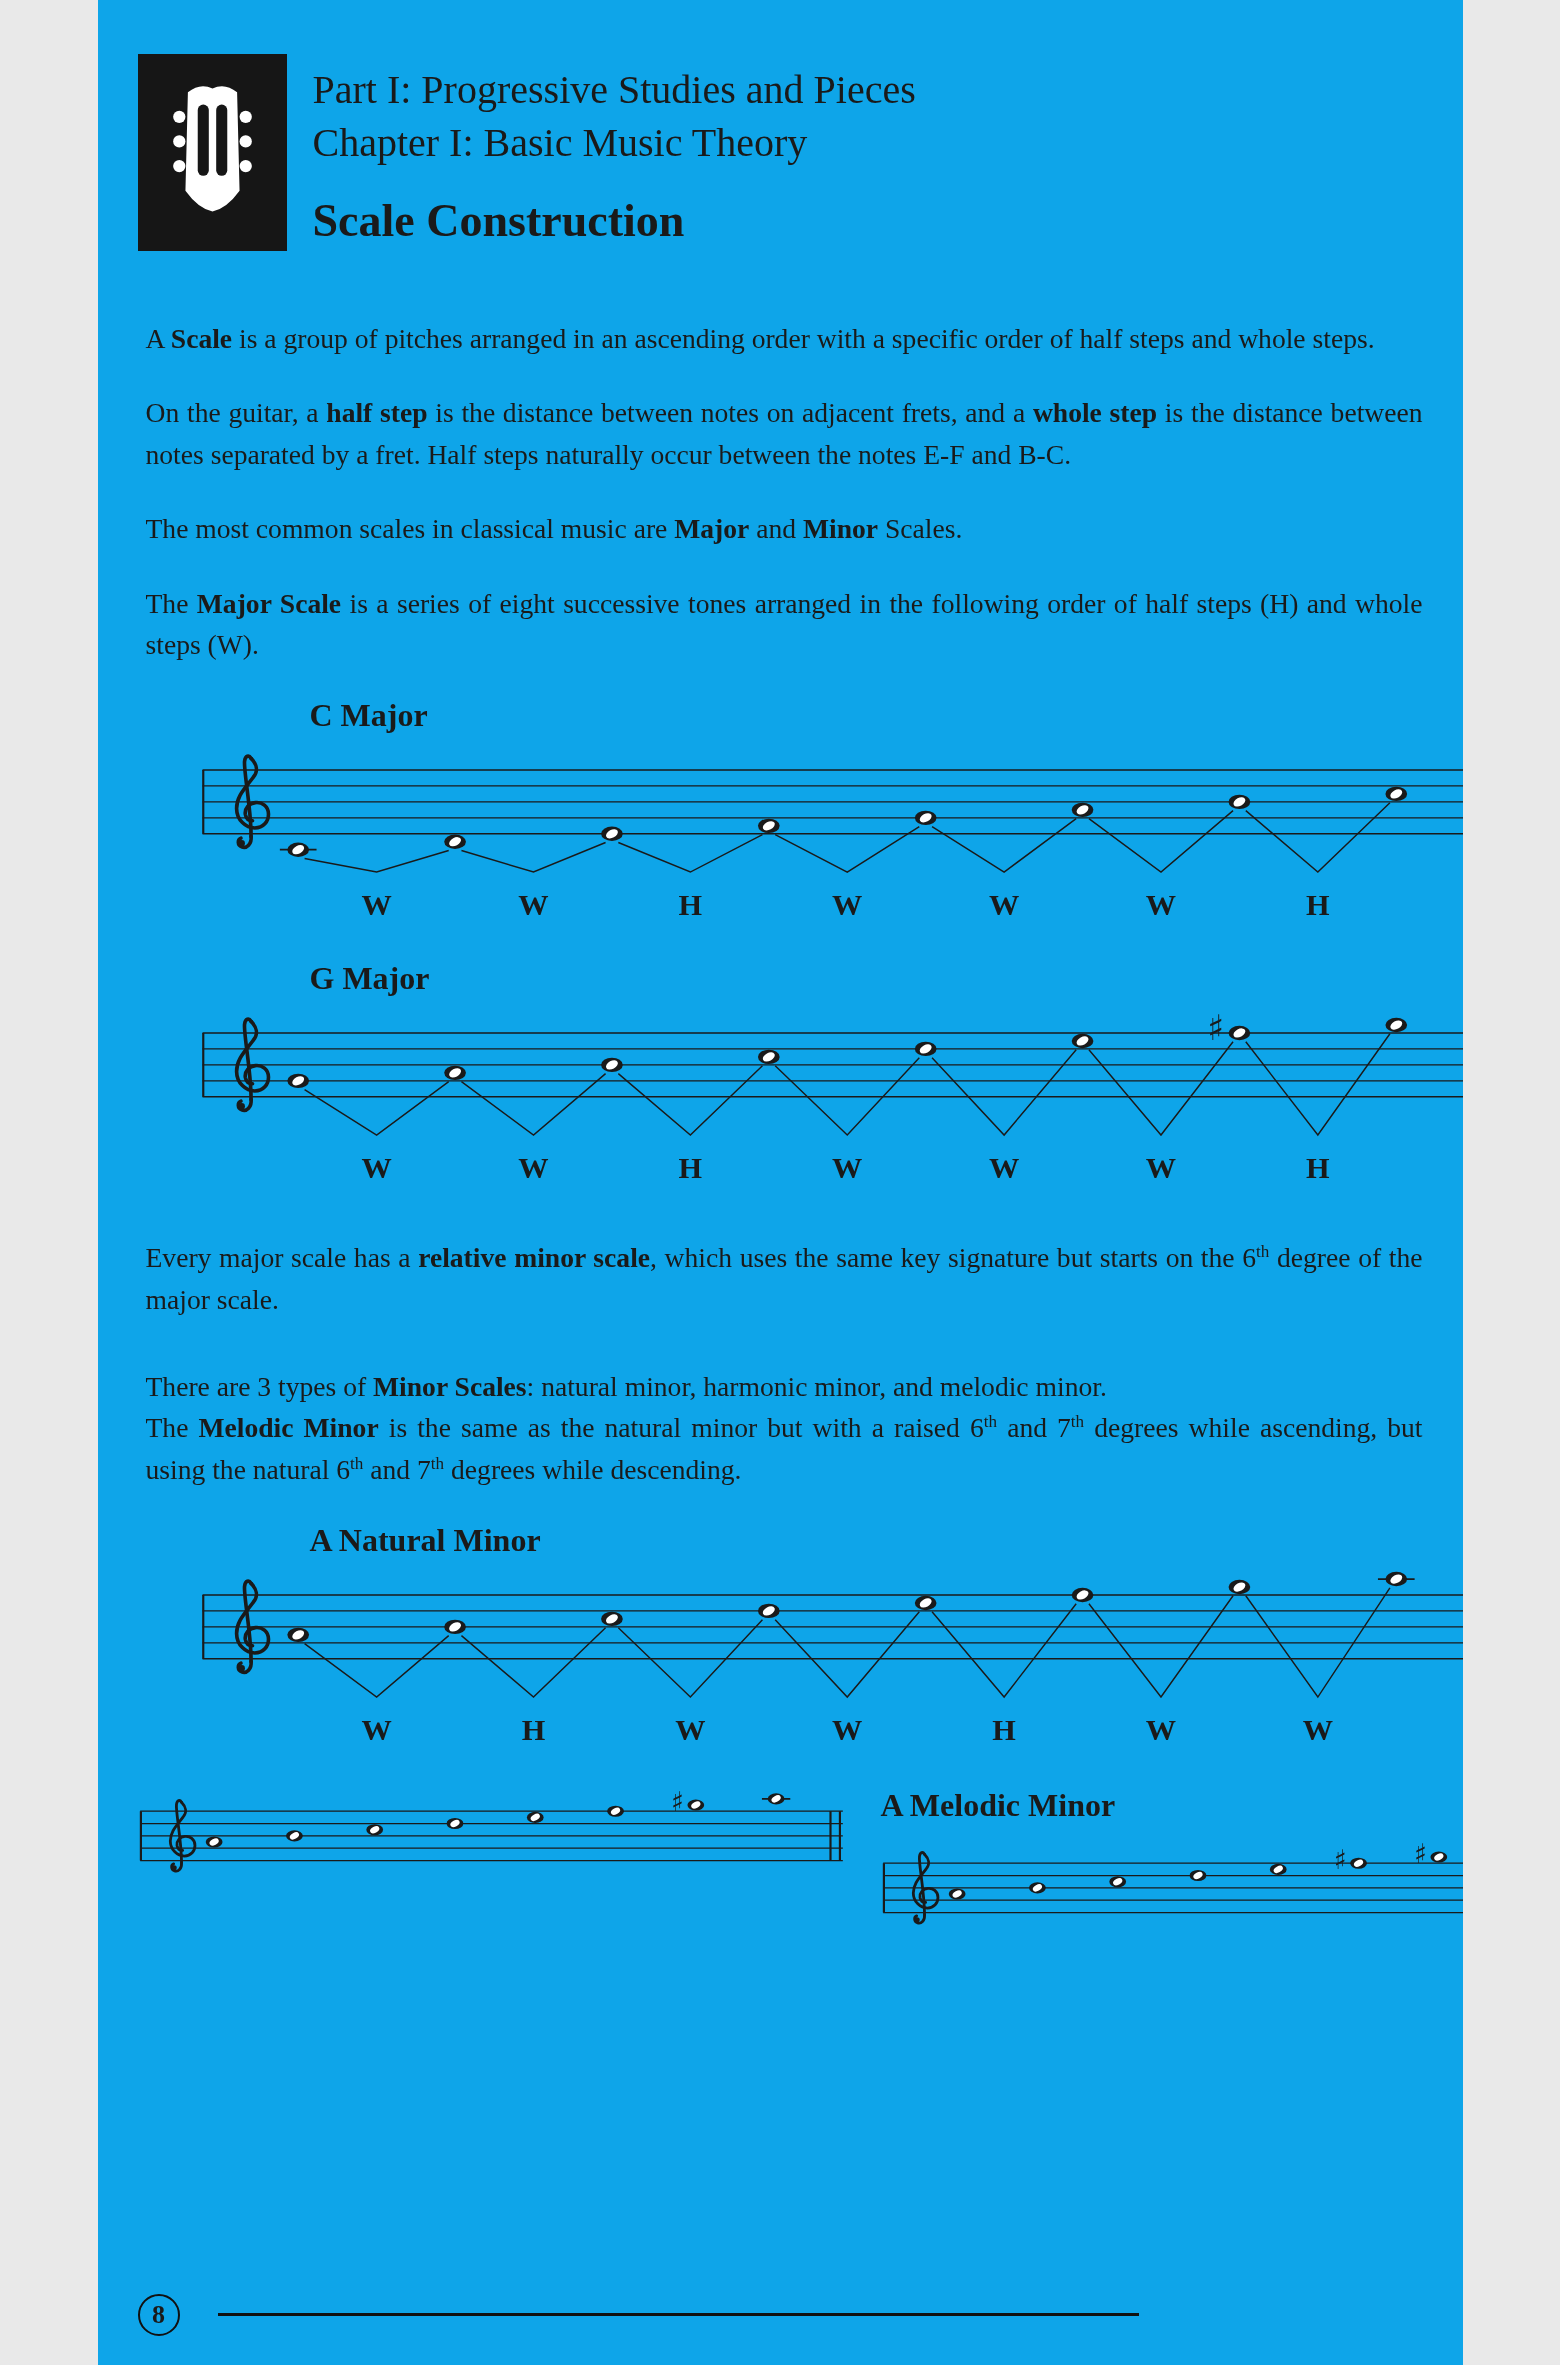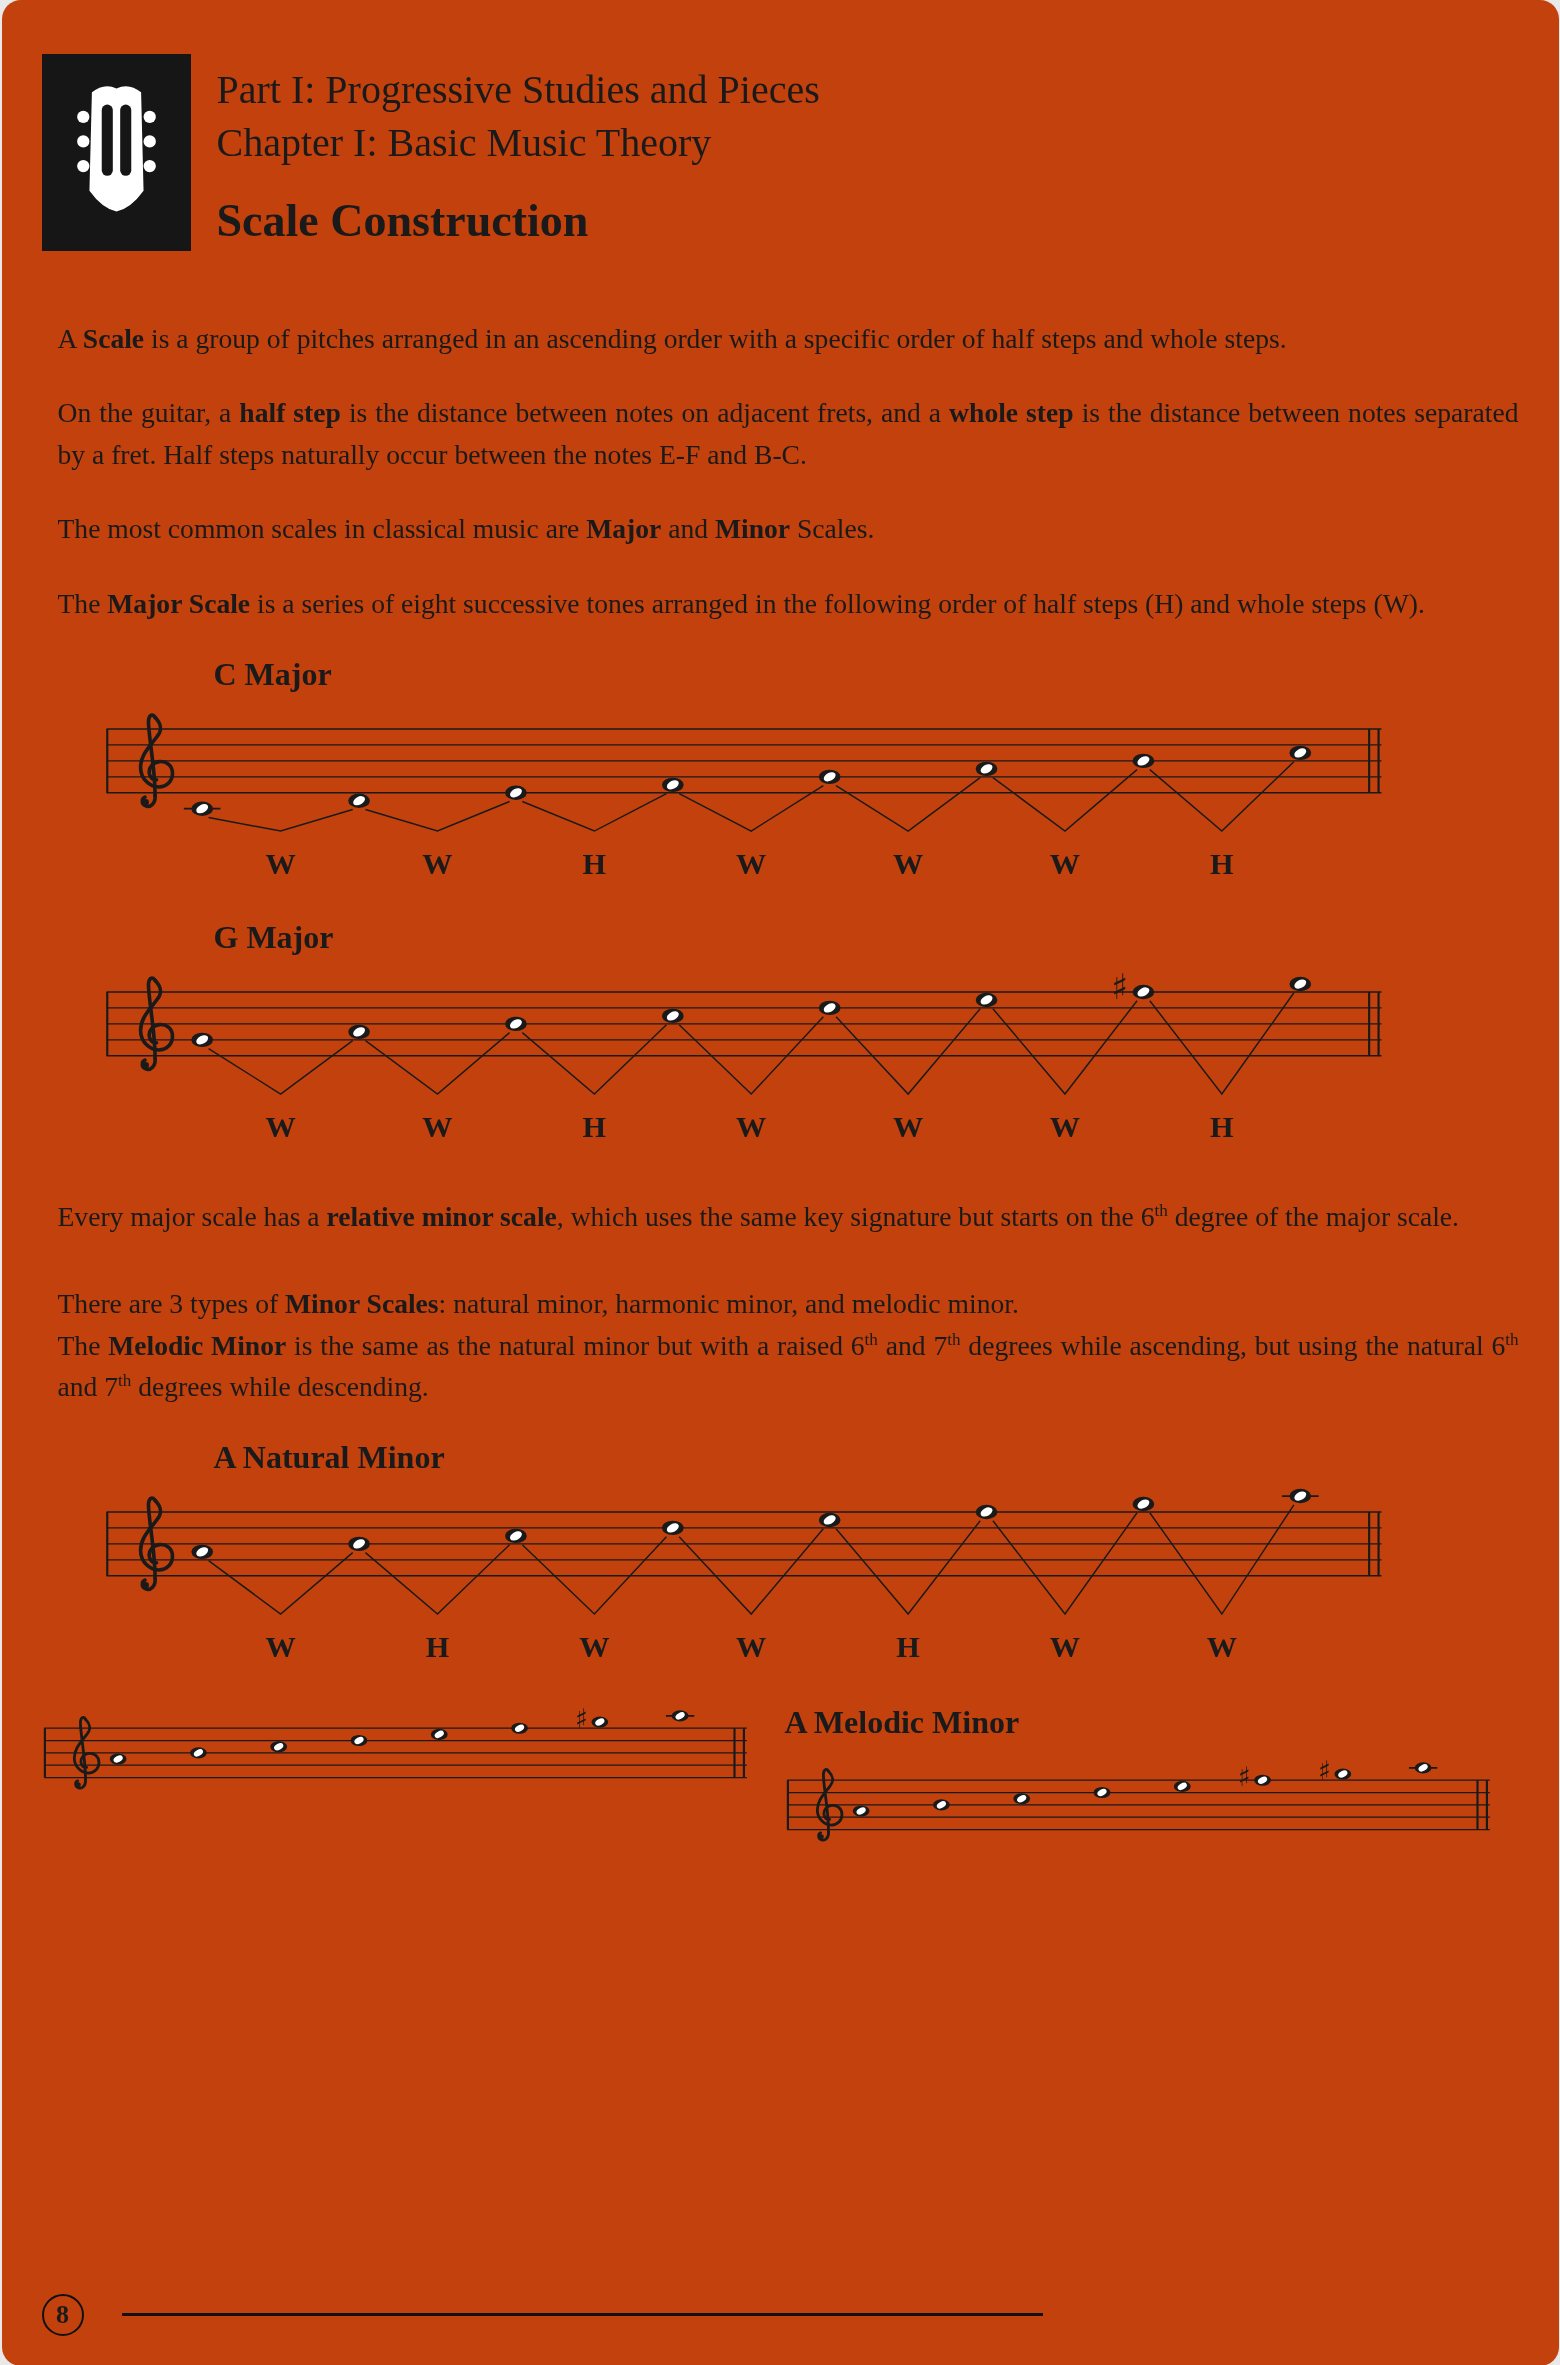--- a/index.html
+++ b/index.html
@@ -1,49 +1,48 @@
 <!DOCTYPE html>
 <html style="font-size:11.6px"><head>
 <meta charset="utf-8">
 <title>Scale Construction</title>
 <style>
   * { box-sizing: border-box; }
   html, body { margin: 0; padding: 0; background: #e9e9e9; }
   .page {
-    width: 1557px;
+    width: 1365px;
     height: 2366px;
     margin: 0 auto;
-    background: #c2410c;
+    background: #0ea5e9;
     position: relative;
     padding: 54px 40px 0 40px;
     font-family: "Liberation Serif", serif;
     color: #1a1a1a;
     overflow: hidden;
-    border-radius: 19px;
   }
 
   
   .header { display: flex; align-items: flex-start; gap: 26px; }
   .logo {
     width: 149px; height: 197px;
     background: #161616;
     flex: none;
     display: flex; align-items: center; justify-content: center;
   }
   .logo svg { width: 123px; height: 167px; }
   .header-text { padding-top: 10.2px; }
   .h-line { font-size: 40px; line-height: 1.32; font-weight: 400; }
   .h-title { font-size: 46px; line-height: 1.2; font-weight: 700; margin-top: 23px; }
 
   
   p.body, div.body {
     font-size: 27.6px;
     line-height: 1.5;
     text-align: justify;
-    margin: 33px 0 0 16px;
+    margin: 33px 0 0 8px;
   }
   .mt-lg { margin-top: 67px !important; }
   .mt-md { margin-top: 46px !important; }
   .run-b { font-weight: 700; }
   sup { font-size: 0.62em; line-height: 0; }
   .block p { margin: 0; }
 
   
   .figure { margin-top: 30px; }
   .fig-title { font-size: 32px; font-weight: 700; margin: 0 0 4.4px 0; line-height: 1.3; }

